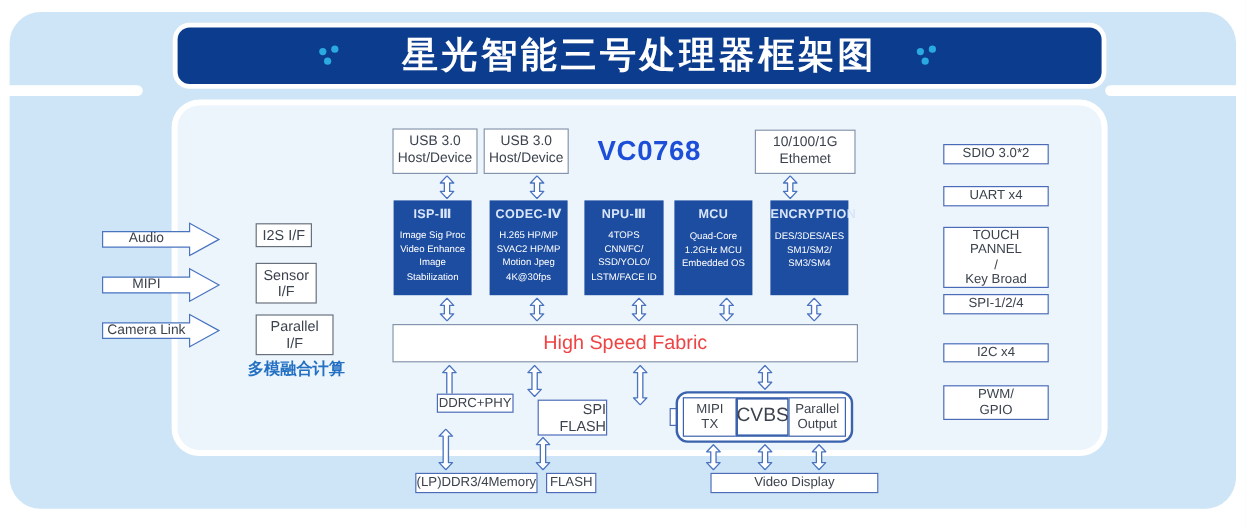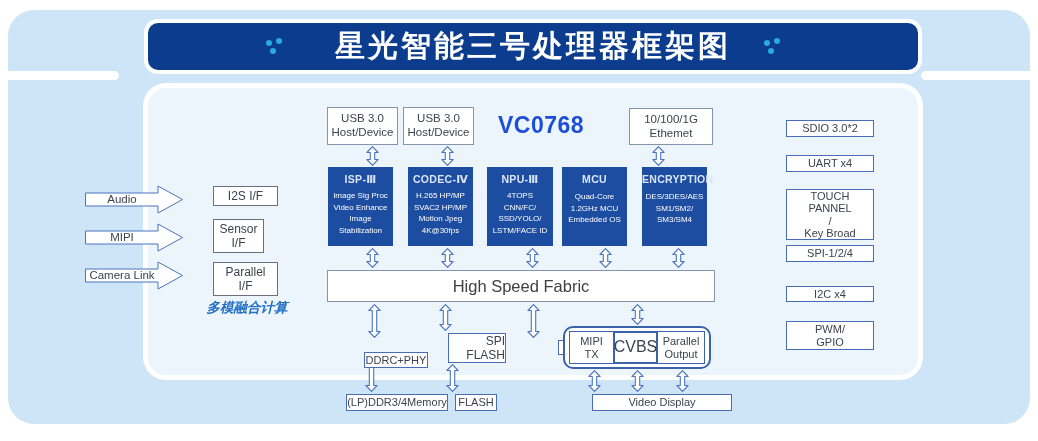--- a/index.html
+++ b/index.html
@@ -29,30 +29,30 @@
   .box { position:absolute; background:#fff; border:1px solid #8594ad; color:#3c434e;
          display:flex; flex-direction:column; align-items:center; justify-content:center;
          text-align:center; font-size:11px; line-height:1.18; z-index:3; }
   .box.bblue { border-color:#4a6cb8;margin-left:24px; }
   .box.bdark { border-color:#66707e; font-size:12px; }
 
   
   .inarrow { position:absolute; width:99px; height:29px; z-index:3; }
   .inarrow svg { position:absolute; left:0; top:0; }
   .inarrow .lbl { position:absolute; left:0; top:7px; width:74px; height:15px; text-align:center; font-size:11.5px; color:#3c434e; line-height:15px; }
-  .caption-cn { position:absolute; left:202px; top:299px; width:90px; text-align:center; font-size:13.5px; font-weight:bold; color:#2470c2; z-index:3;font-style:italic; }
+  .caption-cn { position:absolute; left:202px; top:299px; width:90px; text-align:center; font-size:13.5px; font-weight:bold; color:#2470c2; z-index:3; }
 
   .chiplabel { position:absolute; left:498px; top:112px; width:84px; text-align:center; font-size:23px; font-weight:bold; color:#1d4ed8; z-index:3; letter-spacing:0.5px; }
 
   
   .core { position:absolute; top:167px; height:79px; background:#1d4da0; color:#fff; text-align:center; z-index:3; padding-top:6px; }
   .core-title { font-size:10.5px; font-weight:bold; color:#d9e6fa; margin-bottom:5px; letter-spacing:0.3px; }
   .core-line { font-size:8px; line-height:1.45; color:#fff; }
 
-  .fabric { position:absolute; left:327px; top:270px; width:388px; height:32px; background:#fff; border:1px solid #8594ad; display:flex; align-items:center; justify-content:center; font-size:16.5px; color:#404040; z-index:3; }
+  .fabric { position:absolute; left:327px; top:270px; width:388px; height:32px; background:#fff; border:1px solid #8594ad; display:flex; align-items:center; justify-content:center; font-size:16.5px; color:#ef4444; z-index:3; }
 
   
   .group { position:absolute; left:563px; top:326px; width:148px; height:43px; background:#fff; border:2px solid #3a62ad; border-radius:10px; display:flex; align-items:center; justify-content:center; padding:0 3px; z-index:3; }
   .group .gbox { height:33px; background:#fff; border:1px solid #3a62ad; display:flex; flex-direction:column; align-items:center; justify-content:center; font-size:11px; line-height:1.15; color:#3c434e; margin-left:-1px; }
   .group .gbox:first-child { margin-left:0; }
   .gbox.cvbs { border-width:2px; font-size:16px; }
 </style>
 </head>
 <body>
 
@@ -89,21 +89,21 @@
       </svg>
     <span class="lbl">MIPI</span>
   </div>
   <div class="inarrow" style="left:85px; top:261px;">
     <svg width="99" height="29">
         <polygon points="0.5,8 73,8 73,1 97.5,14.5 73,28 73,21 0.5,21" fill="#fff" stroke="#4a74c0" stroke-width="1"></polygon>
       </svg>
     <span class="lbl">Camera Link</span>
   </div>
 
-  <div class="box bdark" style="left:213px; top:186px; width:65px; height:20px;">
+  <div class="box bdark" style="left:213px; top:186px; width:47px; height:20px;">
     <div>I2S I/F</div>
   </div>
   <div class="box bdark" style="left:213px; top:219px; width:51px; height:34px;">
     <div>Sensor</div>
     <div>I/F</div>
   </div>
   <div class="box bdark" style="left:213px; top:262px; width:65px; height:34px;">
     <div>Parallel</div>
     <div>I/F</div>
   </div>
@@ -154,21 +154,21 @@
     <div class="core-title">ENCRYPTION</div>
     <div class="core-line" style="margin-top:6px;">DES/3DES/AES</div>
     <div class="core-line">SM1/SM2/</div>
     <div class="core-line">SM3/SM4</div>
   </div>
 
   <div class="fabric">
     <span>High Speed Fabric</span>
   </div>
 
-  <div class="box bblue" style="left:340px; top:352px; width:64px; height:16px;">
+  <div class="box bblue" style="left:340px; top:328px; width:64px; height:16px;">
     <div>DDRC+PHY</div>
   </div>
   <div class="box bblue" style="left:424px; top:333px; width:58px; height:30px; border-width:1.5px; font-size:12px;align-items:flex-end;">
     <div>SPI</div>
     <div>FLASH</div>
   </div>
   <div class="box bblue" style="left:534px; top:340px; width:56px; height:15px;font-family:Liberation Serif, serif;">
     <div>RTC</div>
   </div>
 

